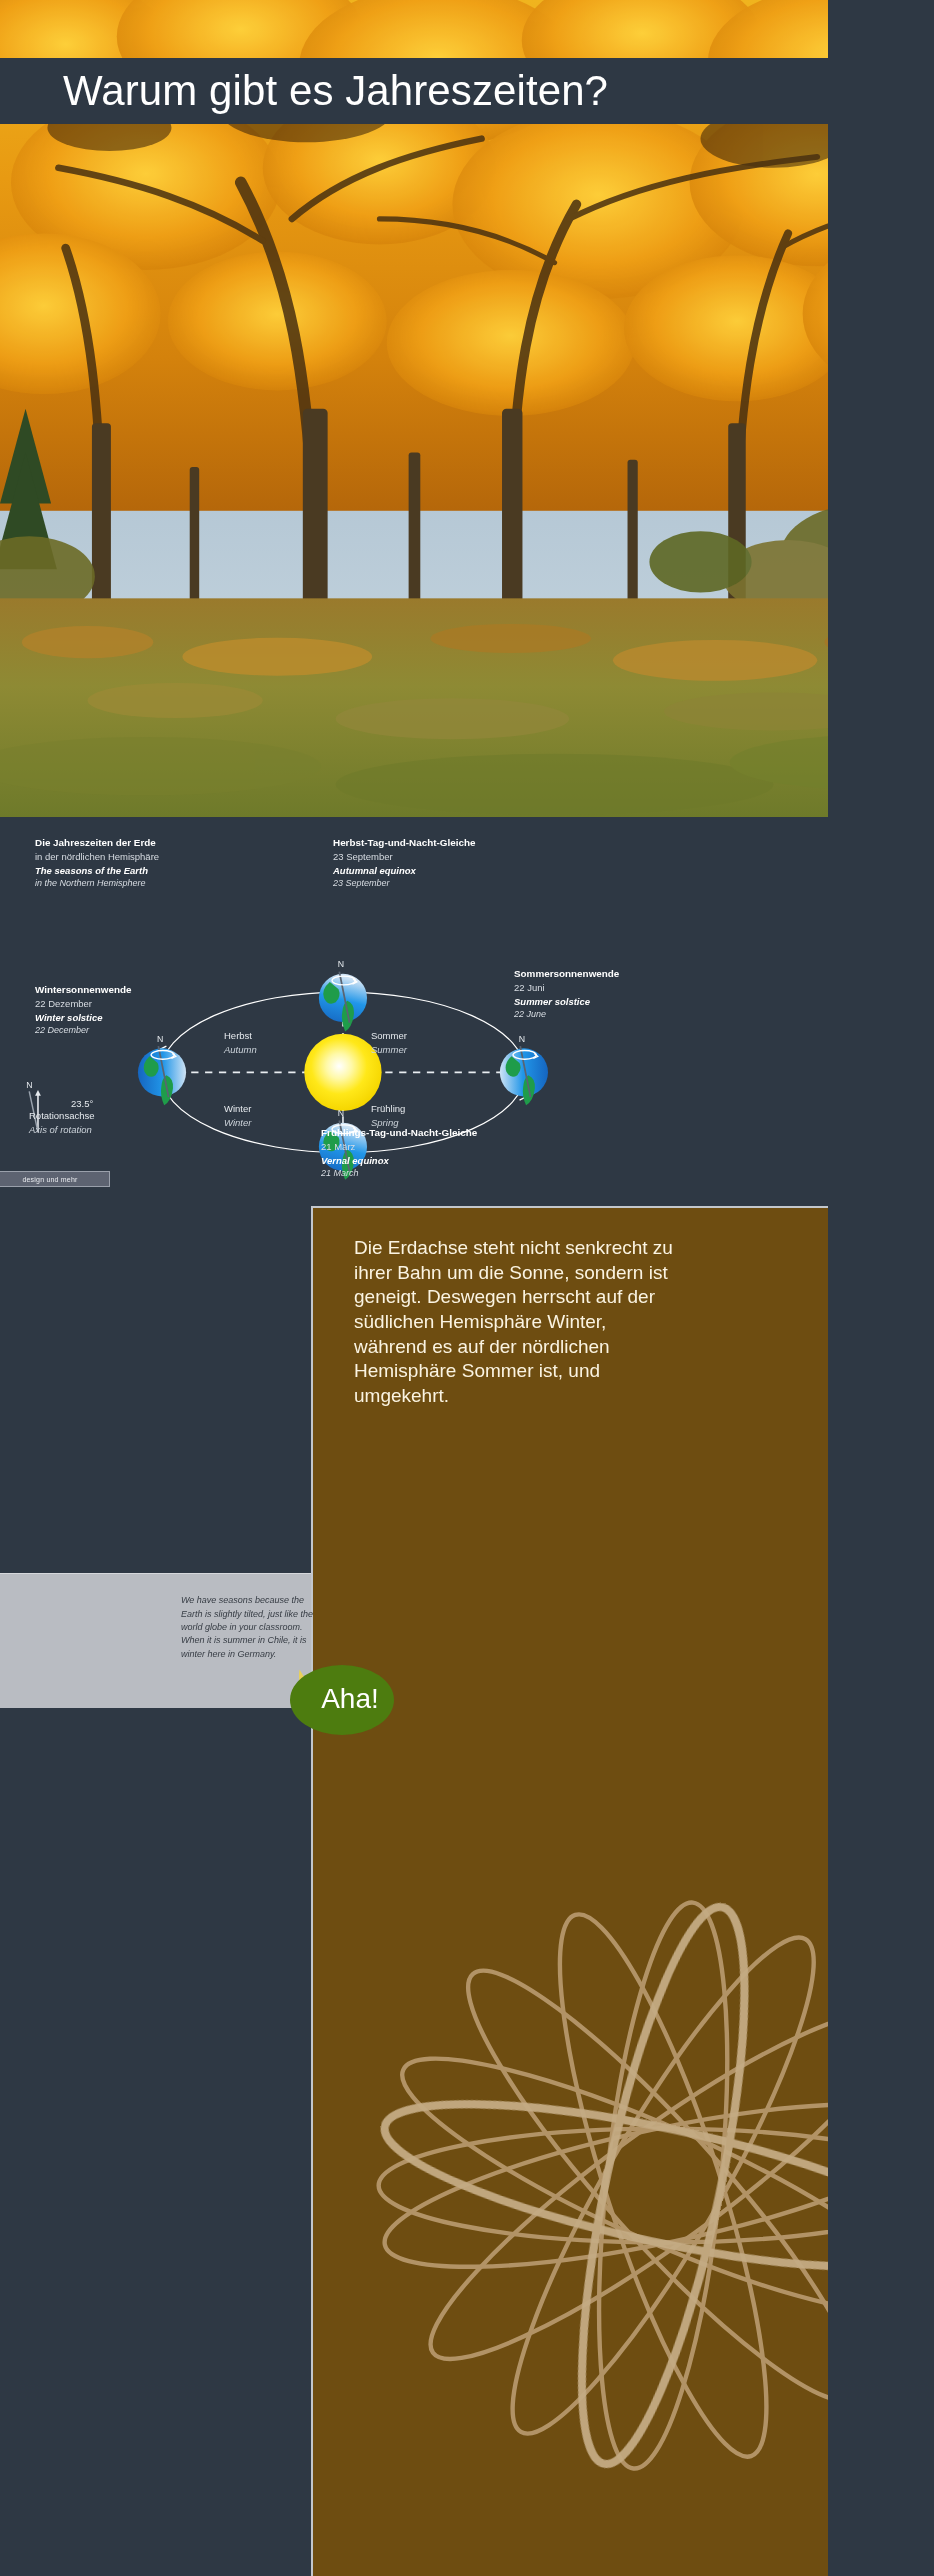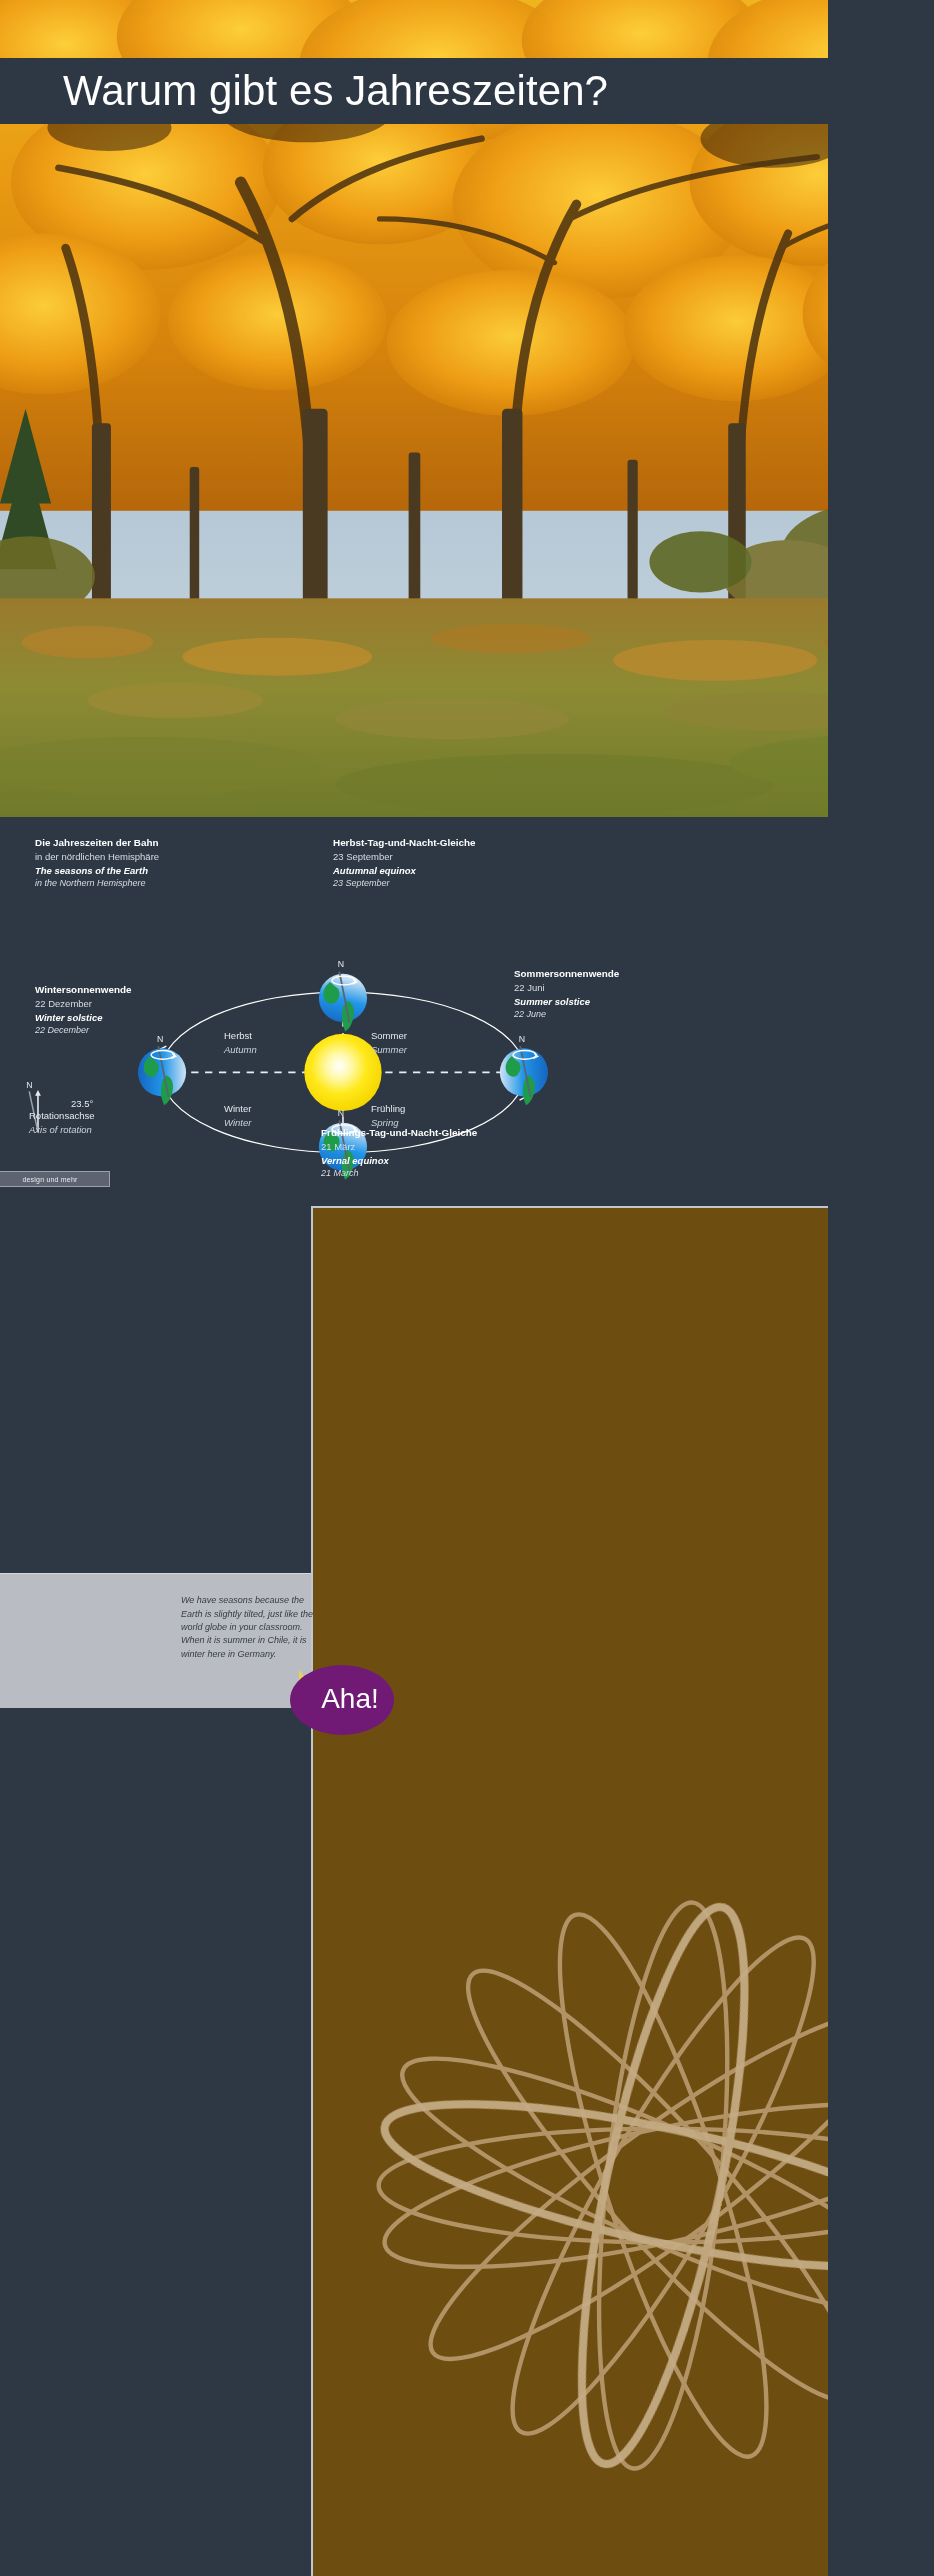--- a/index.html
+++ b/index.html
@@ -166,21 +166,21 @@
   .aha {
     position: absolute;
     left: 290px; top: 1665px;
     width: 104px; height: 70px;
     z-index: 30;
   }
   .aha-oval {
     position: absolute;
     left: 0; top: 0;
     width: 104px; height: 70px;
-    background: #701a75;
+    background: #4d7c0f;
     border-radius: 50%;
     display: flex;
     align-items: center;
     justify-content: center;
   }
   .aha-oval span {
     font-size: 28px;
     color: #ffffff;
     padding-left: 16px;
     padding-bottom: 2.2px;
@@ -403,21 +403,21 @@
 
       <g>
         <line x1="52" y1="378" x2="52" y2="432" stroke="#e6eaee" stroke-width="2.2"></line>
         <path d="M48 382 l4 -8 l4 8" fill="#e6eaee"></path>
         <line x1="40" y1="376" x2="52" y2="432" stroke="#9aa3ae" stroke-width="2"></line>
         <text x="36" y="372" fill="#e6eaee" font-size="12" font-family="Liberation Sans, sans-serif">N</text>
       </g>
     </svg>
 
     <div class="dg-head" id="head-main">
-      <div class="l1">Die Jahreszeiten der Bahn</div>
+      <div class="l1">Die Jahreszeiten der Erde</div>
       <div class="l2">in der nördlichen Hemisphäre</div>
       <div class="l3">The seasons of the Earth</div>
       <div class="l4">in the Northern Hemisphere</div>
     </div>
 
     <div class="dg-head" id="head-autumn">
       <div class="l1">Herbst-Tag-und-Nacht-Gleiche</div>
       <div class="l2">23 September</div>
       <div class="l3">Autumnal equinox</div>
       <div class="l4">23 September</div>
@@ -469,20 +469,21 @@
 
     <div class="credit-bar">
       <span>design und mehr</span>
     </div>
   </div>
 
   <div class="mid-dark"></div>
 
   <div class="brown-panel">
     <div class="brown-text">
+      <p class="de">Die Erdachse steht nicht senkrecht zu ihrer Bahn um die Sonne, sondern ist geneigt. Deswegen herrscht auf der südlichen Hemisphäre Winter, während es auf der nördlichen Hemisphäre Sommer ist, und umgekehrt.</p>
     </div>
 
     <svg class="spiro" viewBox="0 0 854 1098" preserveAspectRatio="none">
       <g fill="none" stroke="#b89a6e" stroke-width="6" opacity="0.92">
         <ellipse cx="480" cy="560" rx="390" ry="78" transform="rotate(0 480 560)"></ellipse>
         <ellipse cx="480" cy="560" rx="390" ry="78" transform="rotate(24 480 560)"></ellipse>
         <ellipse cx="480" cy="560" rx="390" ry="78" transform="rotate(48 480 560)"></ellipse>
         <ellipse cx="480" cy="560" rx="390" ry="78" transform="rotate(72 480 560)"></ellipse>
         <ellipse cx="480" cy="560" rx="390" ry="78" transform="rotate(96 480 560)"></ellipse>
         <ellipse cx="480" cy="560" rx="390" ry="78" transform="rotate(120 480 560)"></ellipse>

